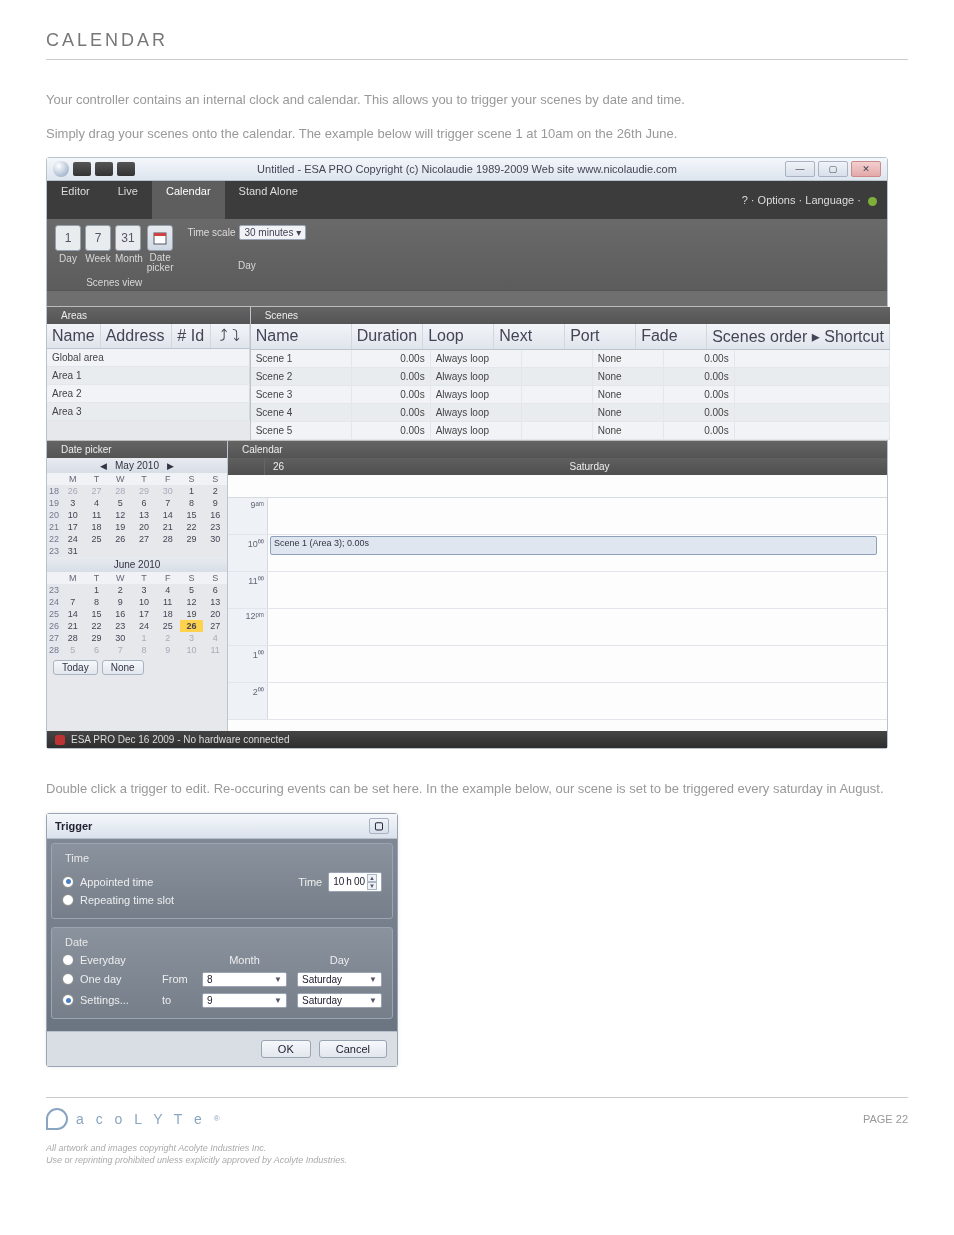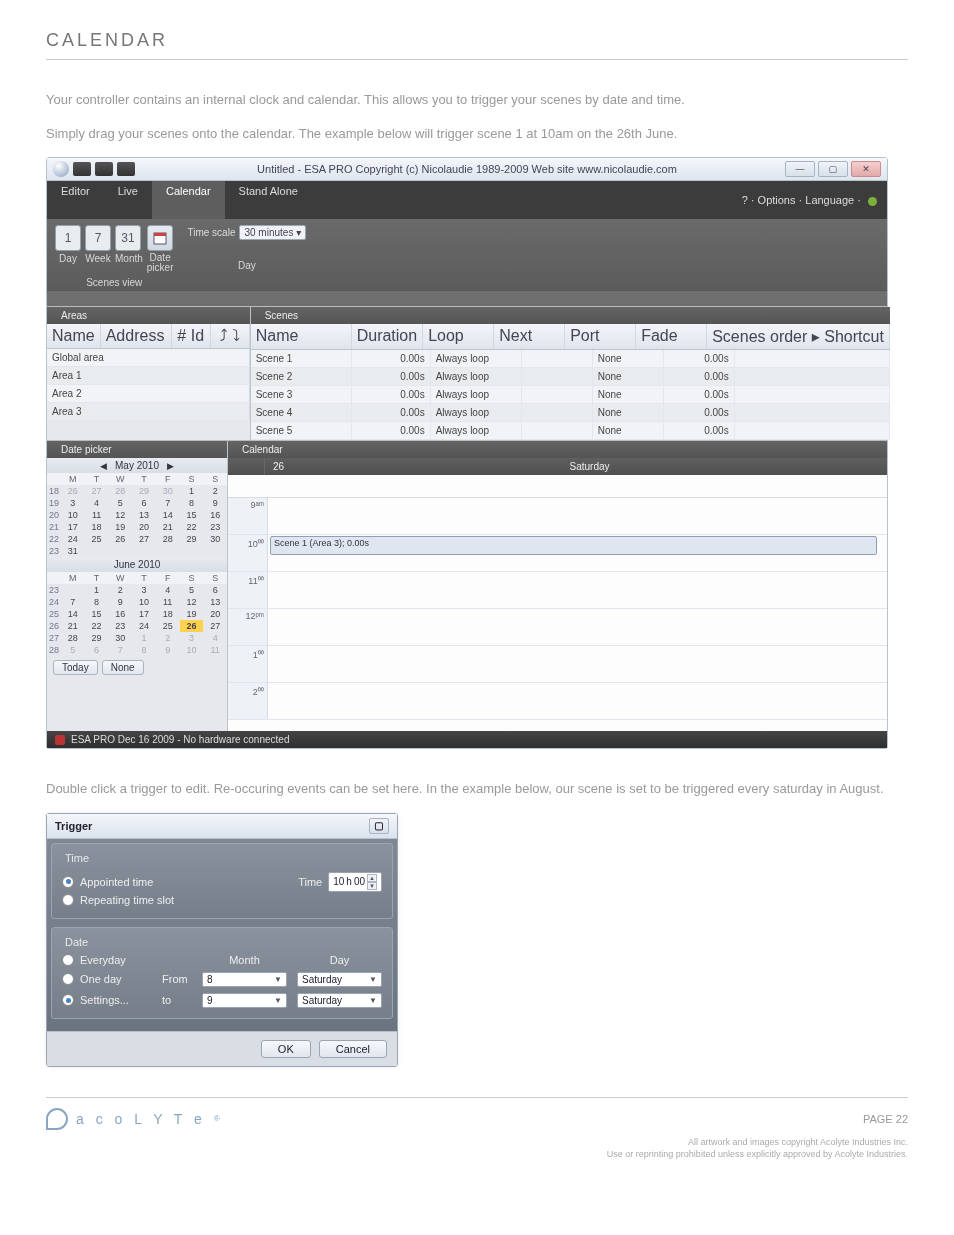--- a/index.html
+++ b/index.html
@@ -313,21 +313,21 @@
   }
 
   
   .footer-line{border-top:1px solid #ccc;margin-top:30px;}
   .footer{
     display:flex;justify-content:space-between;align-items:center;
     font-size:11px;color:#999;padding:10px 0 4px 0;
   }
   .logo{display:flex;align-items:center;gap:8px;font-size:14px;letter-spacing:4px;color:#8aa5c2;}
   .logo .mark{width:18px;height:18px;border:2px solid #8aa5c2;border-radius:50% 50% 50% 0;}
-  .copyright{text-align:right;font-size:9px;color:#aaa;line-height:1.4;margin-top:2px;}
+  .copyright{text-align:left;font-size:9px;color:#aaa;line-height:1.4;margin-top:8px;font-style:italic;}
 </style>
 </head>
 <body>
 
 <div class="page">
 
   <h1>CALENDAR</h1>
 
   <p class="body">Your controller contains an internal clock and calendar. This allows you to trigger your scenes by date and time.</p>
   <p class="body" style="margin-top:0">Simply drag your scenes onto the calendar. The example below will trigger scene 1 at 10am on the 26th June.</p>

